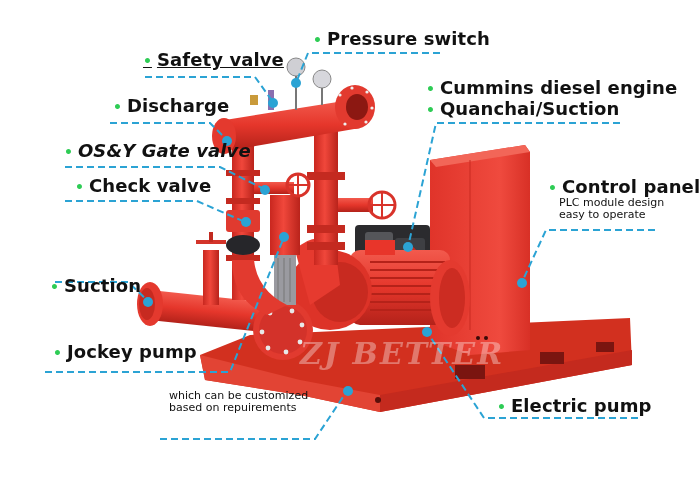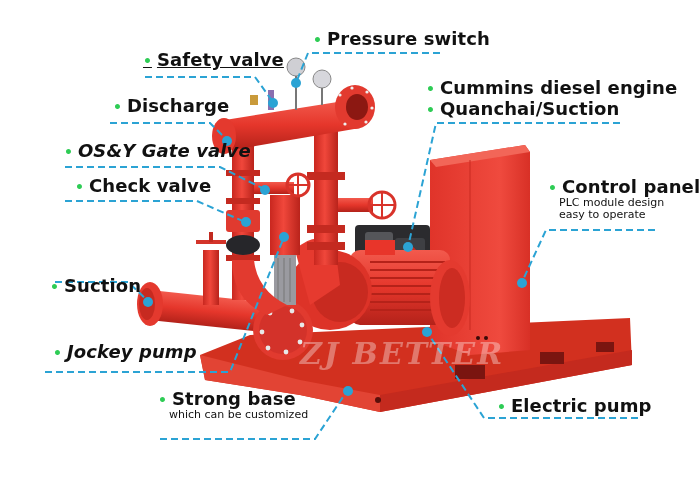--- a/index.html
+++ b/index.html
@@ -237,26 +237,26 @@
   <div class="label" style="left:548px; top:178px;">
     <div><span class="bullet">•</span><span class="title">Control panel</span></div>
     <div class="sub" style="padding-left:11px;">PLC module design</div>
     <div class="sub" style="padding-left:11px;">easy to operate</div>
   </div>
 
   <div class="label" style="left:50px; top:277px;">
     <span class="bullet">•</span><span class="title">Suction</span>
   </div>
 
-  <div class="label" style="left:53px; top:343px;font-style:italic;">
+  <div class="label" style="left:53px; top:343px;">
     <span class="bullet">•</span><span class="title">Jockey pump</span>
   </div>
 
   <div class="label" style="left:158px; top:390px;">
-    <div><span class="bullet">•</span><span class="title">Strong base</span></div>
     <div class="sub" style="padding-left:11px;">which can be customized</div>
+    <div class="sub" style="padding-left:11px;">based on repuirements</div>
   </div>
 
   <div class="label" style="left:497px; top:397px;">
     <span class="bullet">•</span><span class="title">Electric pump</span>
   </div>
 
 </div>
 
 </body></html>

